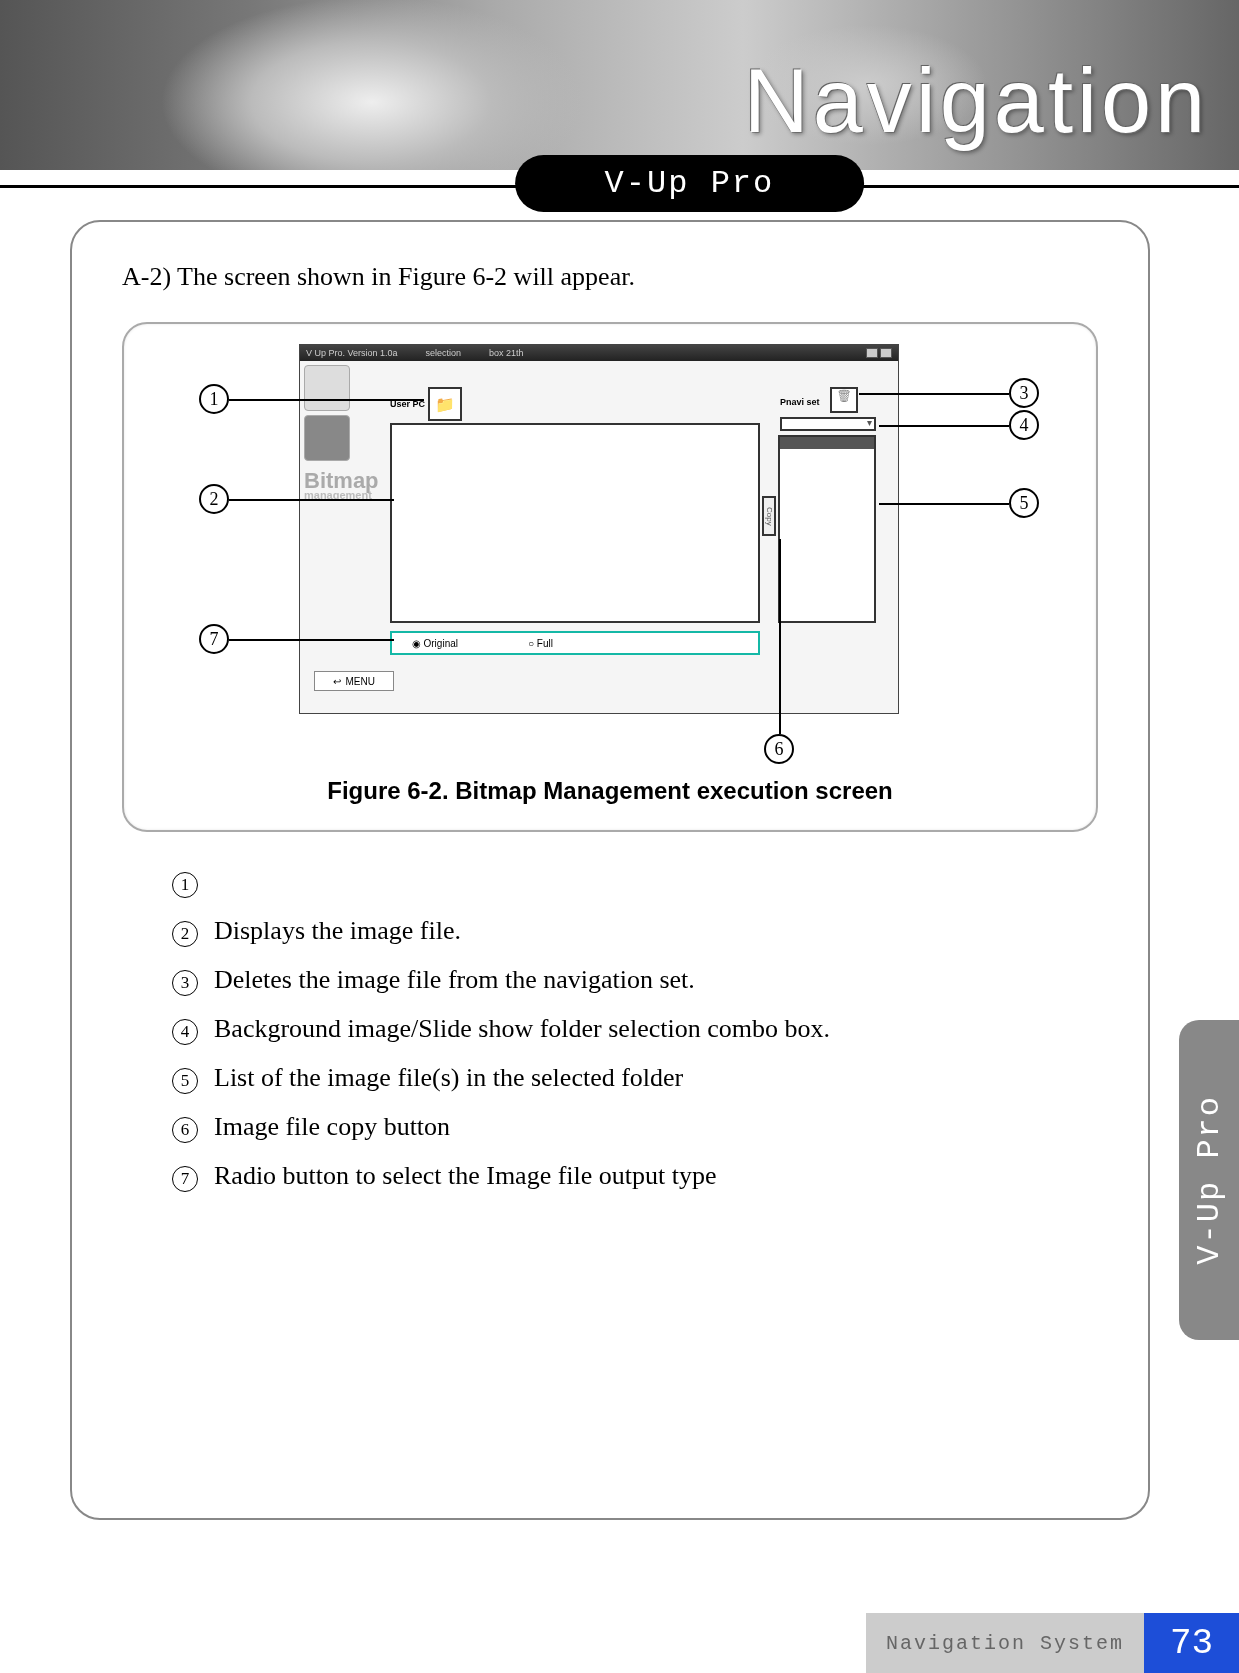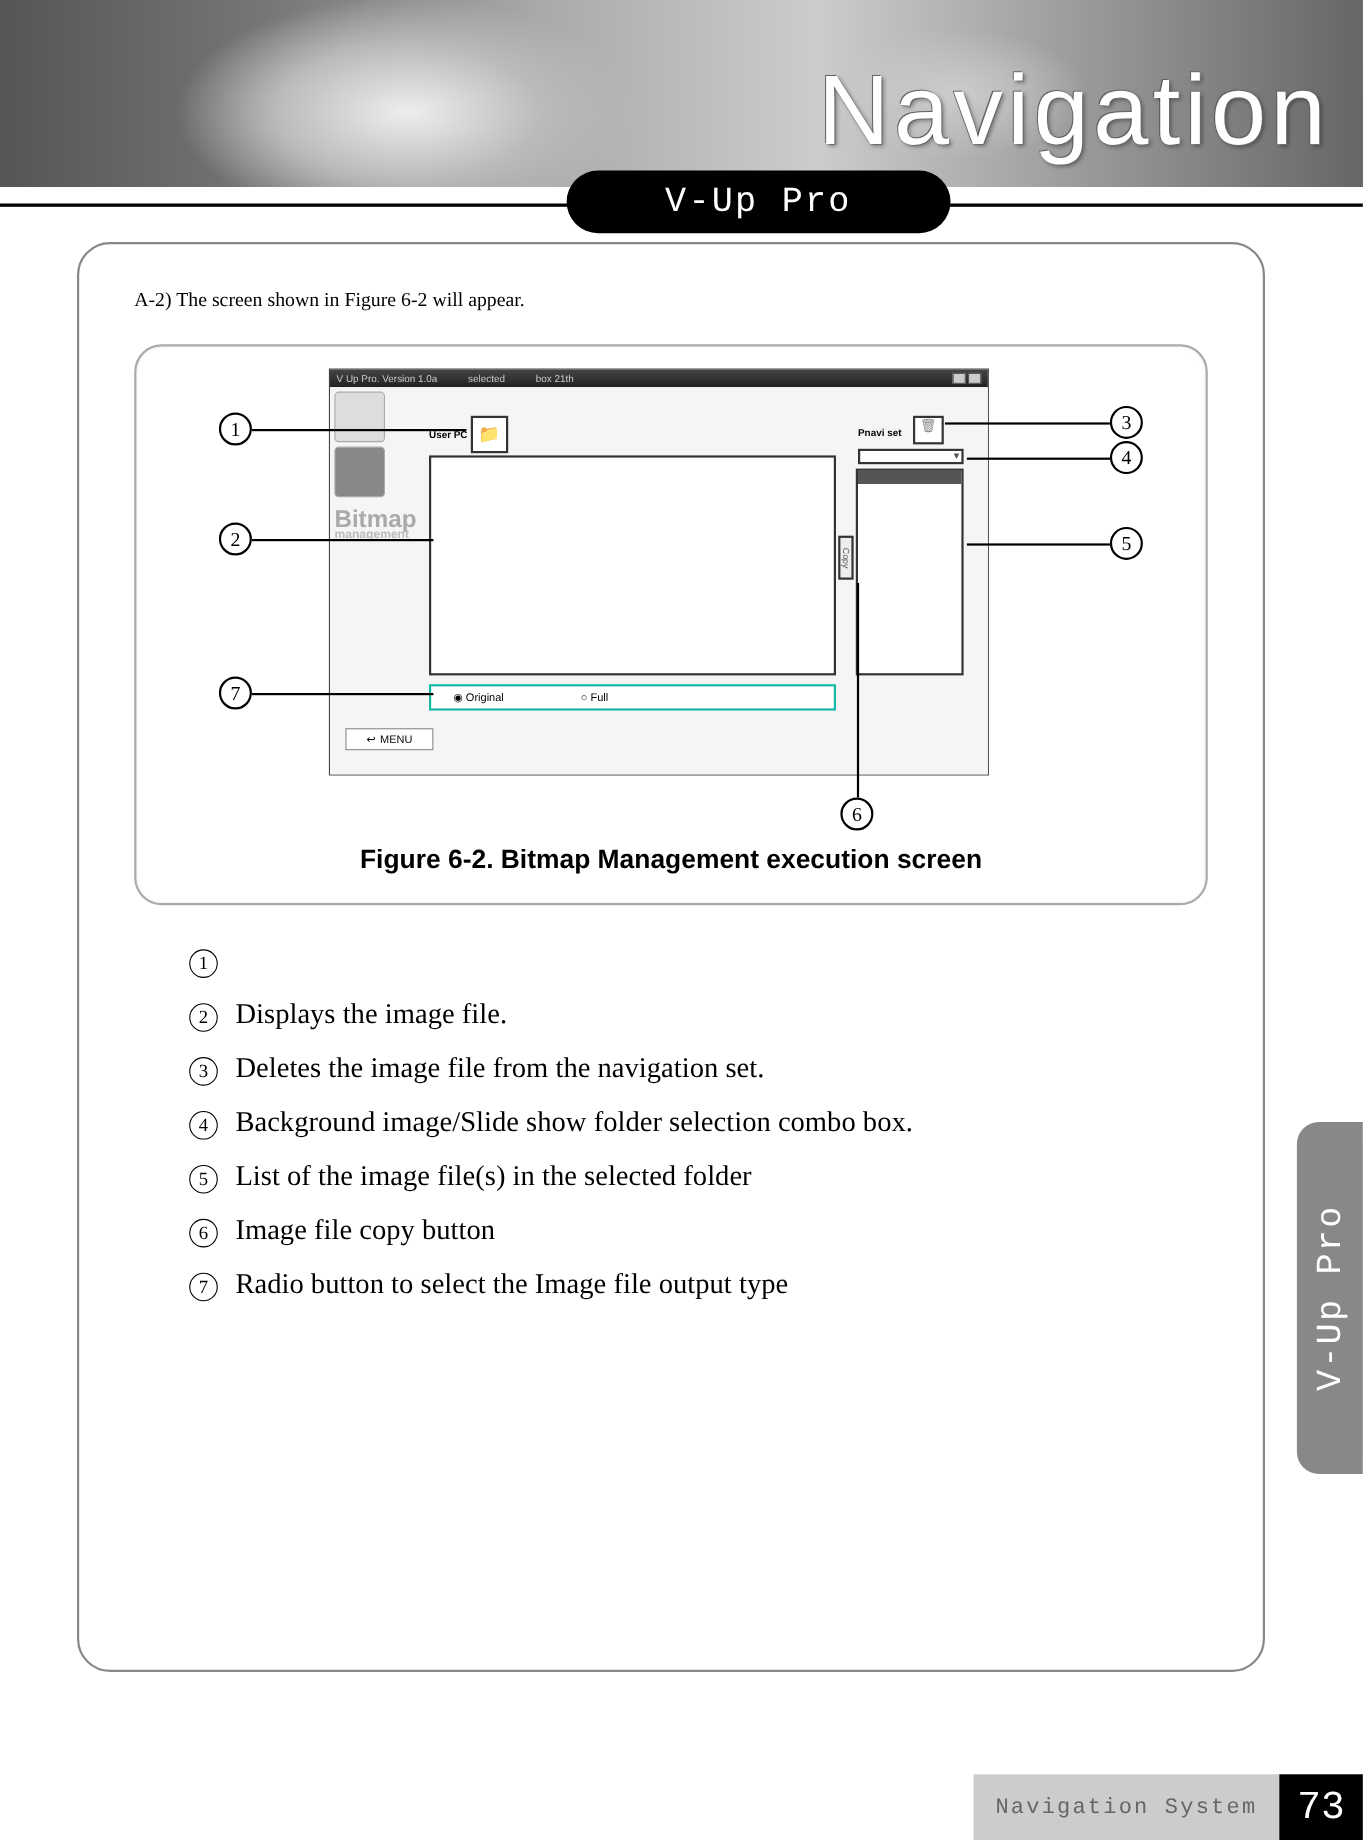--- a/index.html
+++ b/index.html
@@ -76,21 +76,21 @@
   top: 220px;
   left: 70px;
   width: 1080px;
   height: 1300px;
   border: 2px solid #888;
   border-radius: 30px;
   padding: 40px 50px;
 }
 
 .intro-text {
-  font-size: 18px;
+  font-size: 26px;
   font-weight: 300;
   margin-bottom: 30px;
   font-family: "Times New Roman", serif;
 }
 
 
 .figure-box {
   border: 2px solid #aaa;
   border-radius: 25px;
   padding: 20px 15px 25px 15px;
@@ -282,24 +282,24 @@
 .footer-label {
   background: #ccc;
   color: #666;
   font-size: 20px;
   display: flex; align-items: center;
   padding: 15px 20px;
   font-family: "Courier New", monospace;
   letter-spacing: 2px;
 }
 .footer-page {
-  background: #000000;
+  background: #1d4ed8;
   color: #fff;
   font-size: 36px;
-  width: 76px;
+  width: 95px;
   display: flex; align-items: center; justify-content: center;
   font-family: "Courier New", monospace;
 }
 </style>
 </head>
 <body>
 
 <div class="banner">
   <div class="nav-title">Navigation</div>
 </div>
@@ -312,21 +312,21 @@
 <div class="content-frame">
 
   <p class="intro-text">A-2) The screen shown in Figure 6-2 will appear.</p>
 
   <div class="figure-box">
     <div class="screenshot-wrap">
 
       <div class="app-window">
         <div class="titlebar">
           <span>V Up Pro. Version 1.0a</span>
-          <span>selected</span>
+          <span>selection</span>
           <span>box 21th</span>
           <div class="right-ctrls">
             <div class="ctrl"></div>
             <div class="ctrl"></div>
           </div>
         </div>
         <div class="app-body">
           <div class="sidebar-icons">
             <div class="side-icn"></div>
             <div class="side-icn dk"></div>

